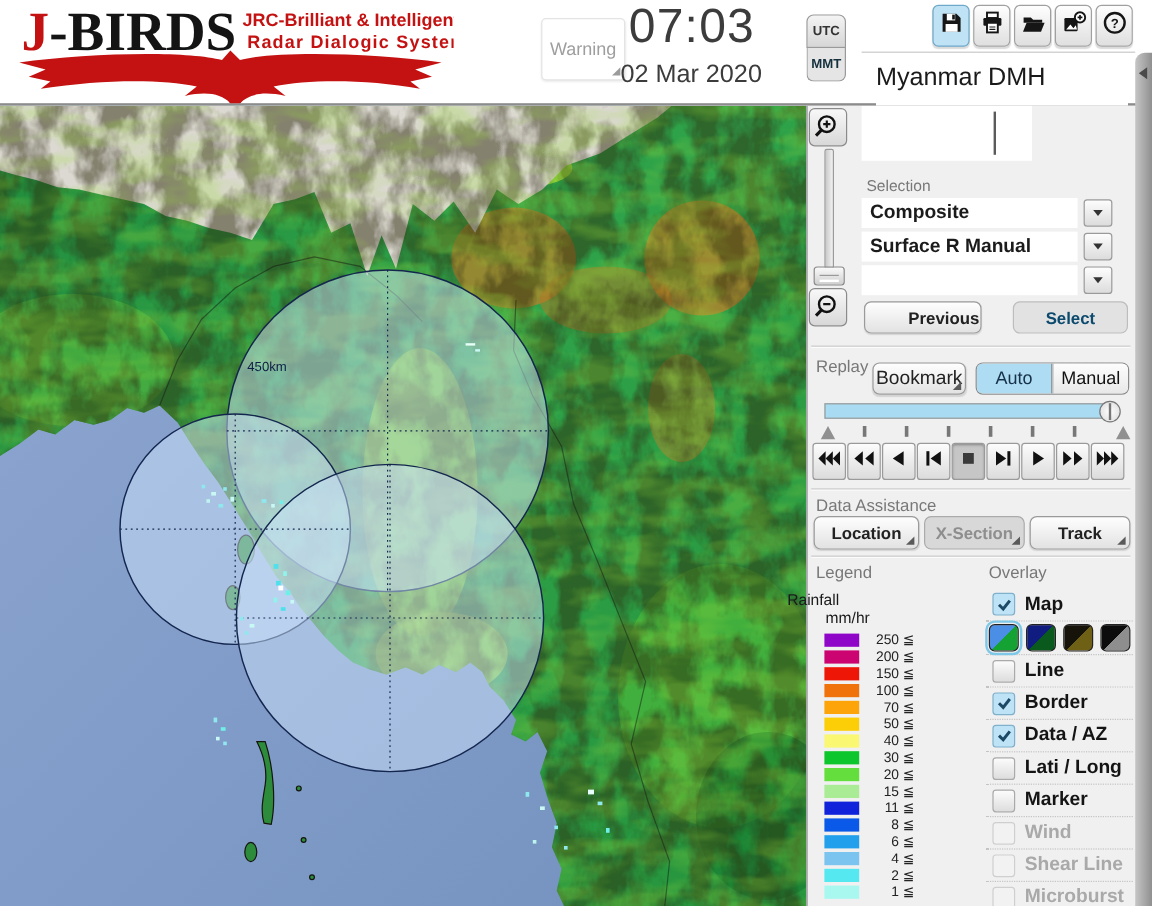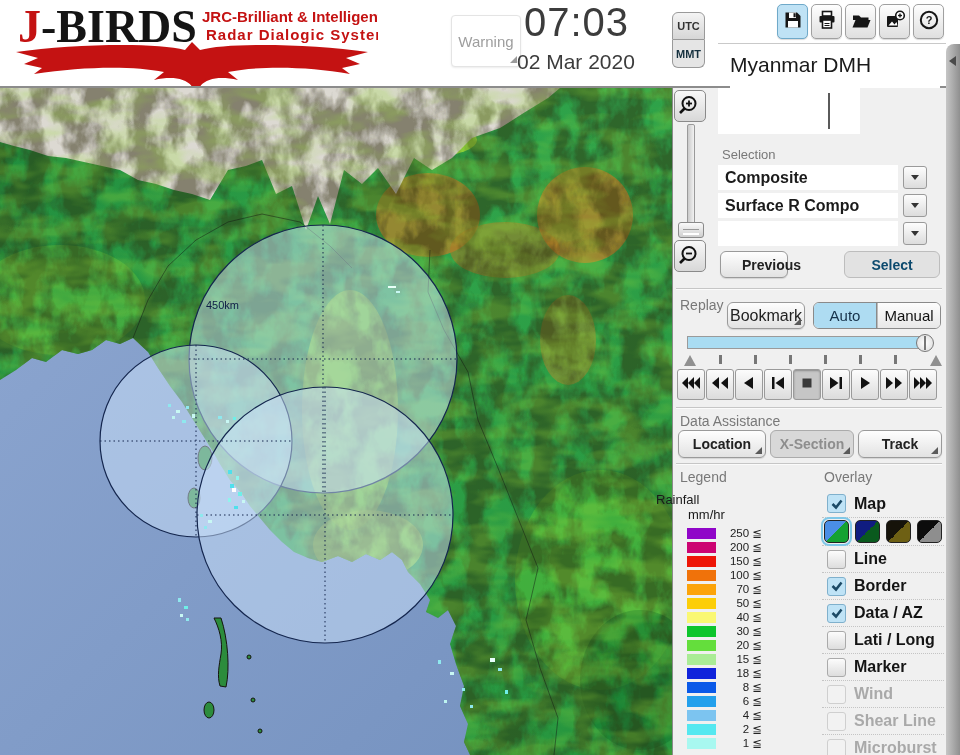--- a/index.html
+++ b/index.html
@@ -346,30 +346,30 @@
   <div class="sitebox">
     <div class="caret"></div>
   </div>
 
   <div class="sec-label" style="left:722px; top:147px;">Selection</div>
   <div id="sel-rows">
       <div class="dd-field" style="top: 165px;">Composite</div>
       <div class="dd-btn" style="top: 166px;">
         <div class="dd-arrow"></div>
       </div>
-      <div class="dd-field" style="top: 193px;">Surface R Compo</div>
+      <div class="dd-field" style="top: 193px;">Surface R Manual</div>
       <div class="dd-btn" style="top: 194px;">
         <div class="dd-arrow"></div>
       </div>
       <div class="dd-field" style="top: 221px;"></div>
       <div class="dd-btn" style="top: 222px;">
         <div class="dd-arrow"></div>
       </div>
     </div>
-  <div class="btn" style="left:720px; top:251px; width:68px; height:27px;padding-left:35px;">Previous</div>
+  <div class="btn" style="left:720px; top:251px; width:98px; height:27px;padding-left:35px;">Previous</div>
   <div class="btn disabled" style="left:844px; top:251px; width:96px; height:27px;">Select</div>
 
   <div class="hdiv" style="top:288px;"></div>
 
   <div class="sec-label" style="left:680px; top:297px; font-size:14px;">Replay</div>
   <div class="btn" style="left:727px; top:302px; width:78px; height:27px; font-size:16px; font-weight:normal;">
     <span>Bookmark</span>
     <div class="fold"></div>
   </div>
   <div class="seg">
@@ -503,21 +503,21 @@
       <div class="lg-row">
         <div class="lg-sw" style="background: rgb(100, 222, 60);"></div>
         <div class="lg-val">20 ≦</div>
       </div>
       <div class="lg-row">
         <div class="lg-sw" style="background: rgb(170, 236, 150);"></div>
         <div class="lg-val">15 ≦</div>
       </div>
       <div class="lg-row">
         <div class="lg-sw" style="background: rgb(16, 35, 219);"></div>
-        <div class="lg-val">18 ≦</div>
+        <div class="lg-val">11 ≦</div>
       </div>
       <div class="lg-row">
         <div class="lg-sw" style="background: rgb(10, 89, 232);"></div>
         <div class="lg-val">8 ≦</div>
       </div>
       <div class="lg-row">
         <div class="lg-sw" style="background: rgb(35, 160, 236);"></div>
         <div class="lg-val">6 ≦</div>
       </div>
       <div class="lg-row">

